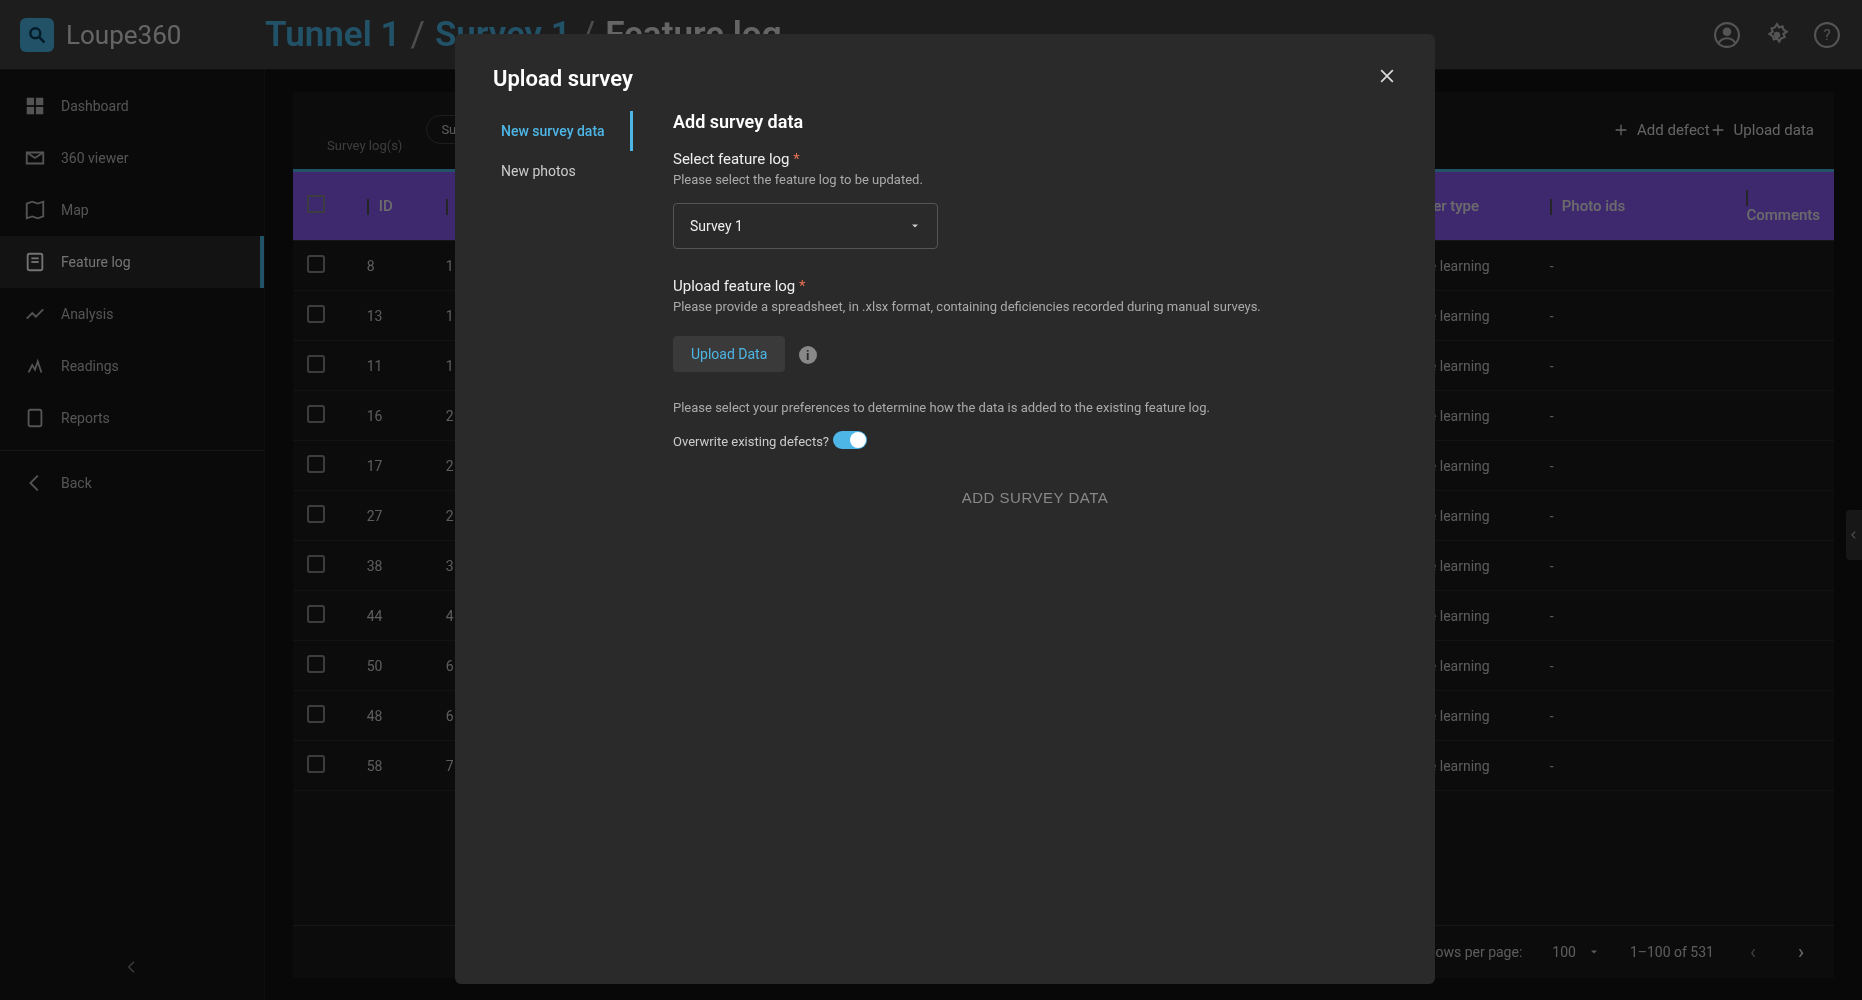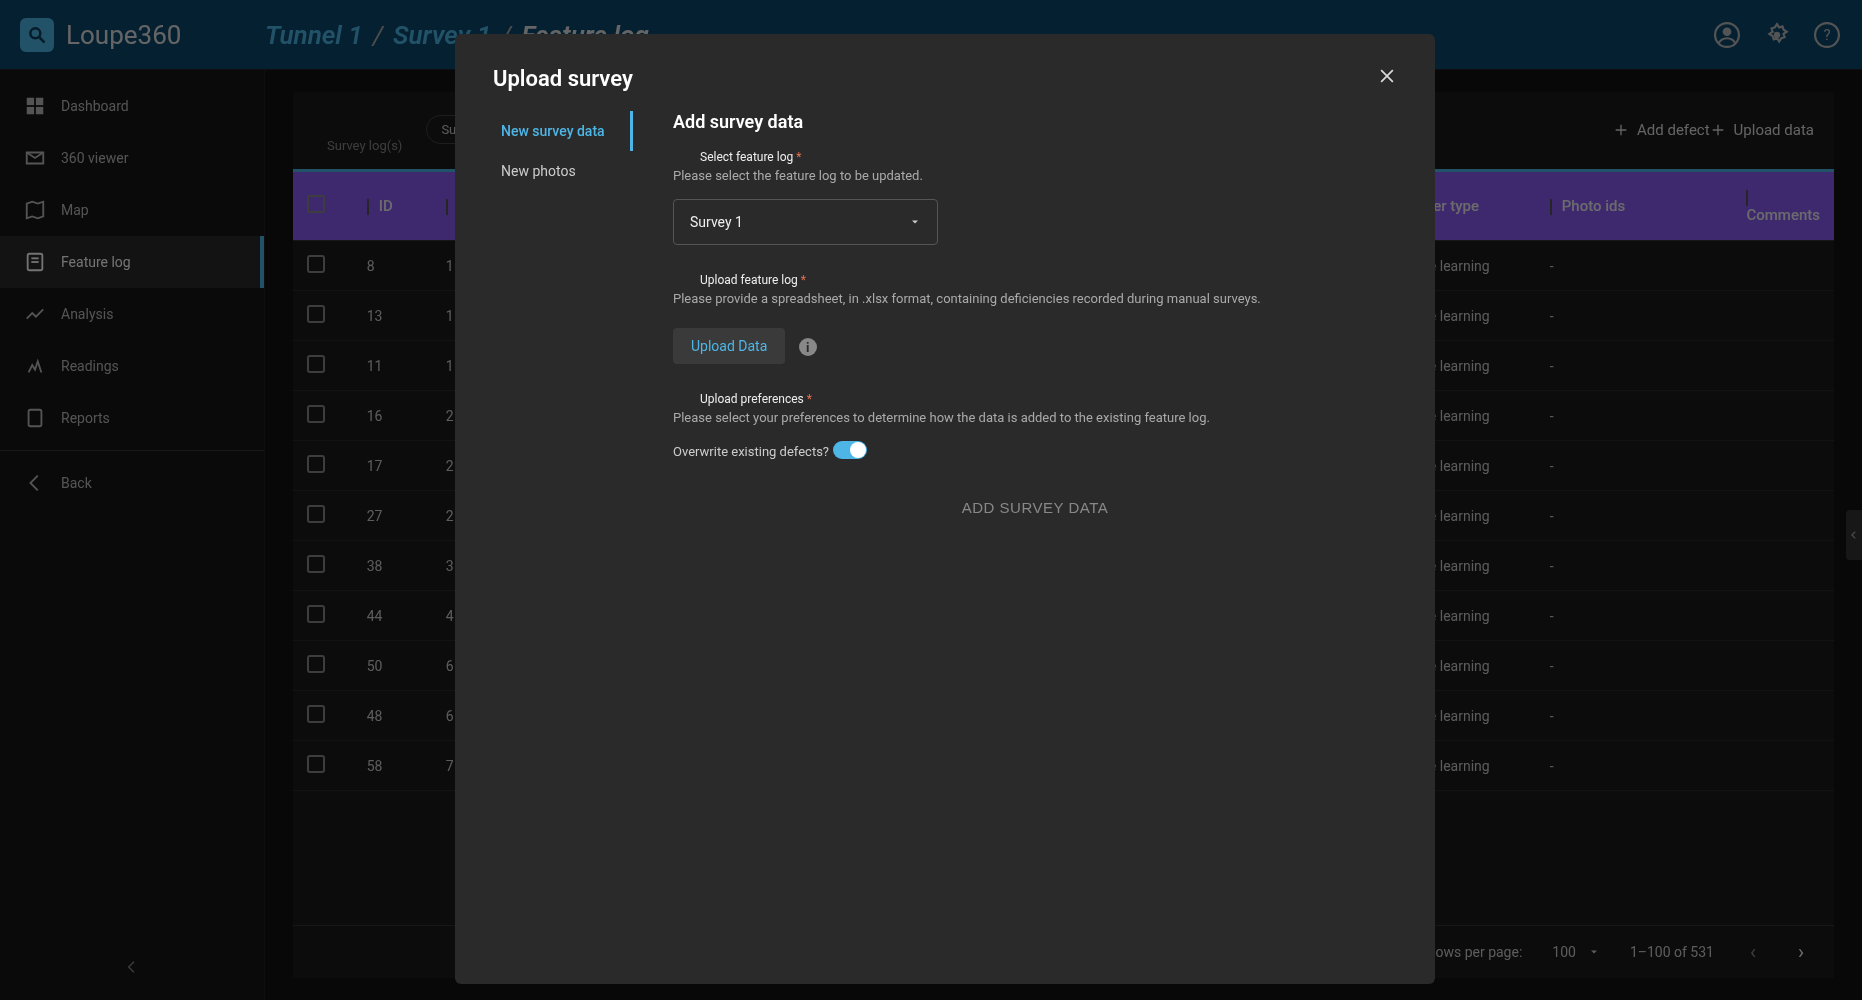--- a/index.html
+++ b/index.html
@@ -13,42 +13,41 @@
     position: relative;
     font-size: 14px;
   }
   
   .topbar {
     height: 70px;
     display: flex;
     align-items: center;
     padding: 0 20px;
     border-bottom: 1px solid #222;
-    background: #0c4a6e;
+    background: #404040;
   }
   .logo-area {
     display: flex;
     align-items: center;
     width: 245px;
   }
   .logo-icon {
     width: 34px; height: 34px;
     background: #4db6e6;
     border-radius: 6px;
     display: flex; align-items: center; justify-content: center;
     margin-right: 12px;
   }
   .logo-icon svg { width: 20px; height: 20px; fill: #0a3d5c; }
   .logo-text { font-size: 26px; font-weight: 400; color: #e0e0e0; }
   .breadcrumb {
-    font-size: 26px;
+    font-size: 35px;
     font-weight: 600;
     display: flex;
     gap: 10px;
-    font-style: italic;
   }
   .bc-link { color: #4db6e6; }
   .bc-sep { color: #aaa; font-weight: 400; }
   .bc-current { color: #e0e0e0; }
   .topbar-right {
     margin-left: auto;
     display: flex;
     gap: 20px;
   }
   .topbar-right .ticon {
@@ -239,21 +238,21 @@
   }
   .modal-content {
     flex: 1;
     padding: 12px 0 0 40px;
   }
   .form-section-title {
     font-size: 18px; font-weight: 600; color: #fff;
     margin-bottom: 18px;
   }
   .form-label {
-    font-size: 12px; color: #eee; margin-bottom: 4px; display: block; margin-left: 27px;
+    font-size: 15px; color: #eee; margin-bottom: 4px; display: block;
   }
   .req { color: #e76f51; }
   .form-help {
     font-size: 13px; color: #aaa; margin-bottom: 16px;
   }
   .form-select {
     width: 265px;
     border: 1px solid #555;
     border-radius: 4px;
     padding: 14px 16px;
@@ -609,23 +608,20 @@
 
       <label class="form-label">
         <span>Upload feature log</span> <span class="req">*</span>
       </label>
       <div class="form-help">Please provide a spreadsheet, in .xlsx format, containing deficiencies recorded during manual surveys.</div>
       <div>
         <span class="upload-btn">Upload Data</span>
         <span class="info-icon">i</span>
       </div>
 
-      <label class="form-label">
-        <span>Upload preferences</span> <span class="req">*</span>
-      </label>
       <div class="form-help">Please select your preferences to determine how the data is added to the existing feature log.</div>
       <div class="toggle-row">
         <span style="font-size:13px;color:#ccc;">Overwrite existing defects?</span>
         <span class="toggle"></span>
       </div>
 
       <button class="submit-btn">ADD SURVEY DATA</button>
     </div>
   </div>
 </div>

